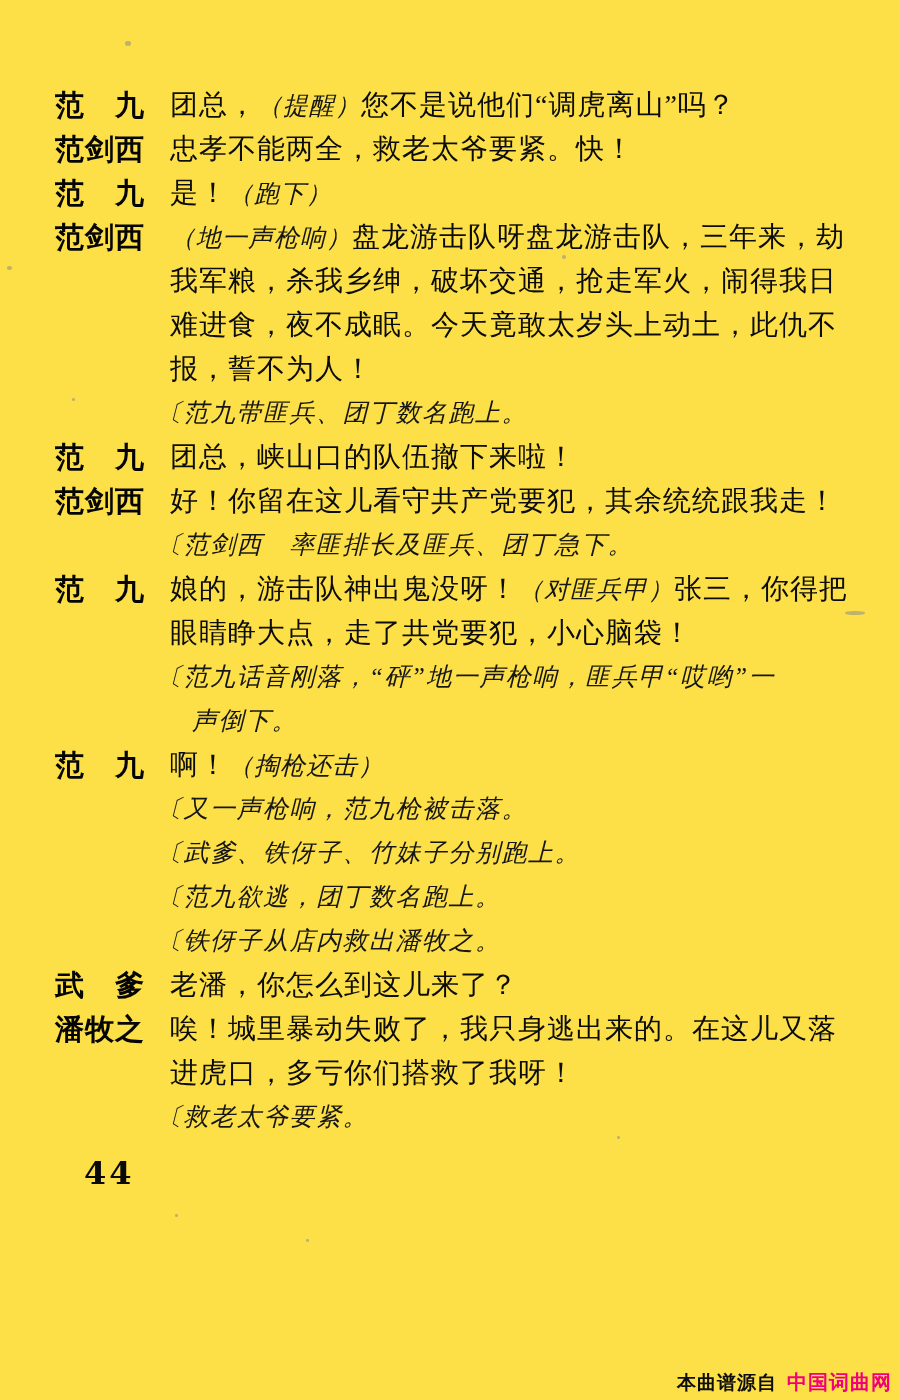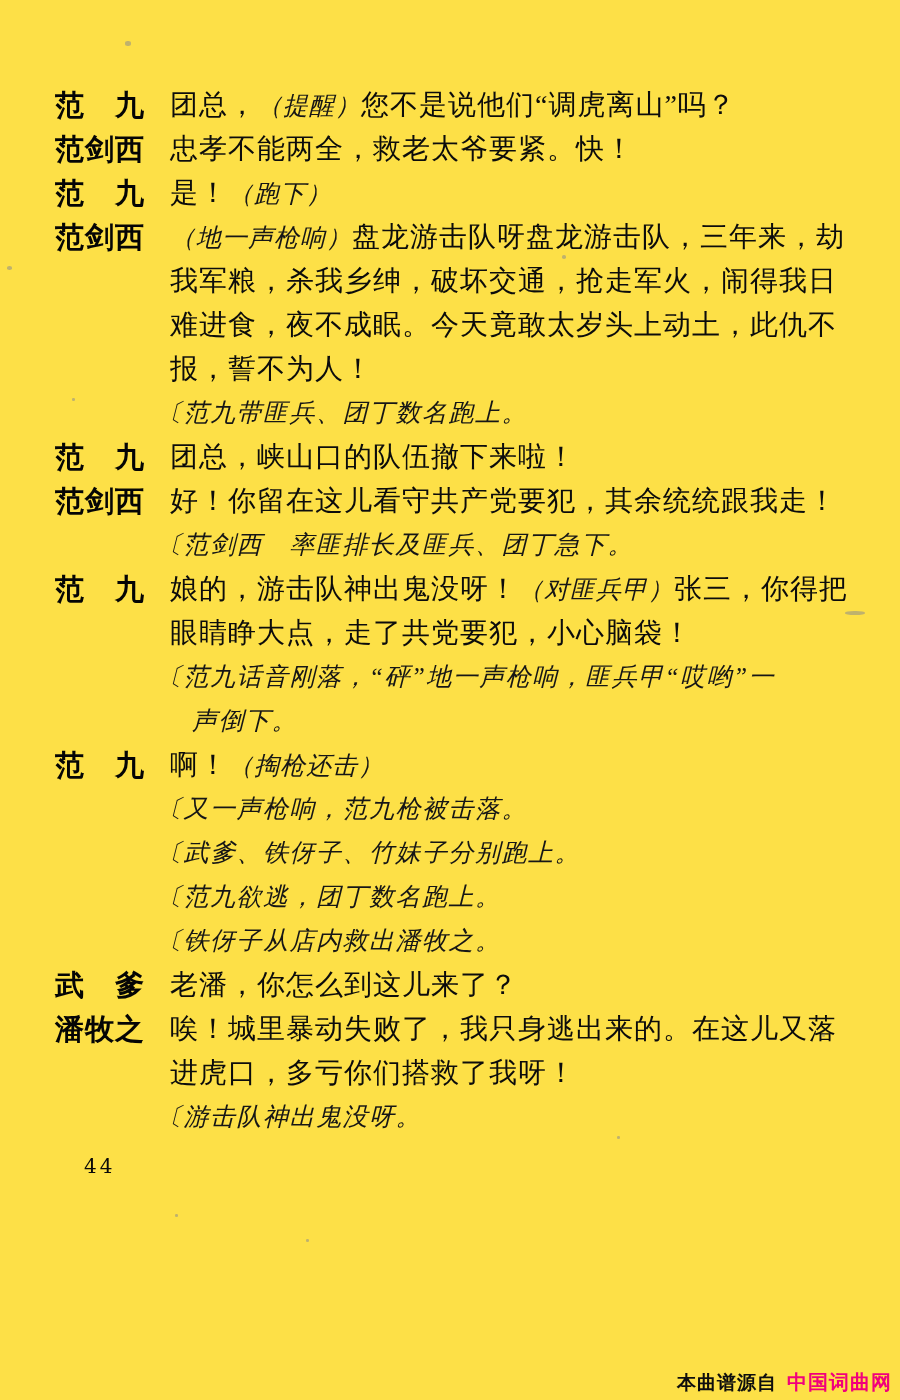--- a/index.html
+++ b/index.html
@@ -22,22 +22,22 @@
     font-style:italic;color:#161616;
   }
   .row.stage-cont .text{
     left:192px;font-size:25px;letter-spacing:1.5px;
     font-style:italic;color:#161616;
   }
   .paren{font-style:italic;font-size:25px;letter-spacing:1px;color:#161616}
   .normal{}
   .pagenum{
     position:absolute;left:84px;top:1154px;
-    font-family:"DejaVu Serif", serif;font-weight:400;
-    font-size:20px;letter-spacing:3px;color:#0a0a0a;
+    font-family:"DejaVu Serif", serif;font-weight:700;
+    font-size:32px;letter-spacing:3px;color:#0a0a0a;
   }
   .footer{
     position:absolute;right:8px;top:1369px;
     display:flex;align-items:baseline;gap:10px;
     font-family:"Liberation Sans", sans-serif;font-weight:700;
   }
   .footer .prefix{font-size:19px;color:#0e0e0e;letter-spacing:1px}
   .footer .site{font-size:20px;letter-spacing:1px}
   .artifact{position:absolute;background:#8d8d8d;border-radius:45%;opacity:.55}
 </style>
@@ -119,21 +119,21 @@
         <div class="text"><span class="normal">老潘，你怎么到这儿来了？</span></div>
       </div>
       <div class="row dialogue">
         <div class="speaker">潘牧之</div>
         <div class="text"><span class="normal">唉！城里暴动失败了，我只身逃出来的。在这儿又落</span></div>
       </div>
       <div class="row continuation">
         <div class="text"><span class="normal">进虎口，多亏你们搭救了我呀！</span></div>
       </div>
       <div class="row stage">
-        <div class="text"><span class="normal">〔游击队神出鬼没呀。</span></div>
+        <div class="text"><span class="normal">〔救老太爷要紧。</span></div>
       </div>
     </div>
   <div class="pagenum">44</div>
   <div class="footer">
     <span class="prefix">本曲谱源自</span>
     <span class="site" style="color: rgb(241, 0, 124);">中国词曲网</span>
   </div>
 <div class="artifact" style="left: 125px; top: 41px; width: 6px; height: 5px;"></div>
     <div class="artifact" style="left: 562px; top: 255px; width: 4px; height: 4px;"></div>
     <div class="artifact" style="left: 7px; top: 266px; width: 5px; height: 4px;"></div>

